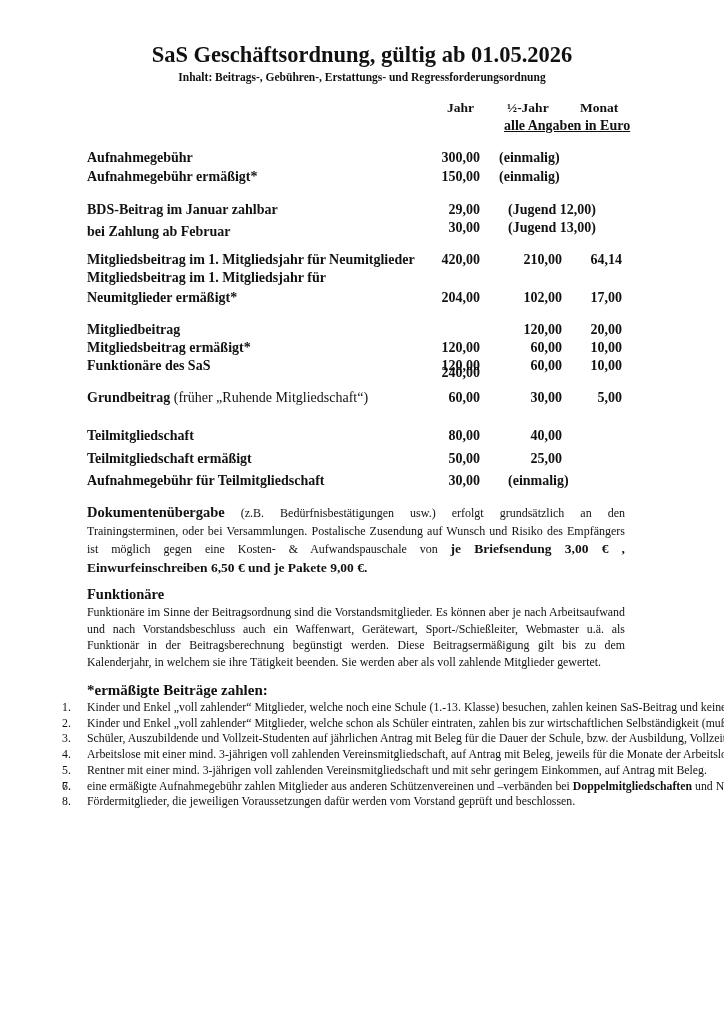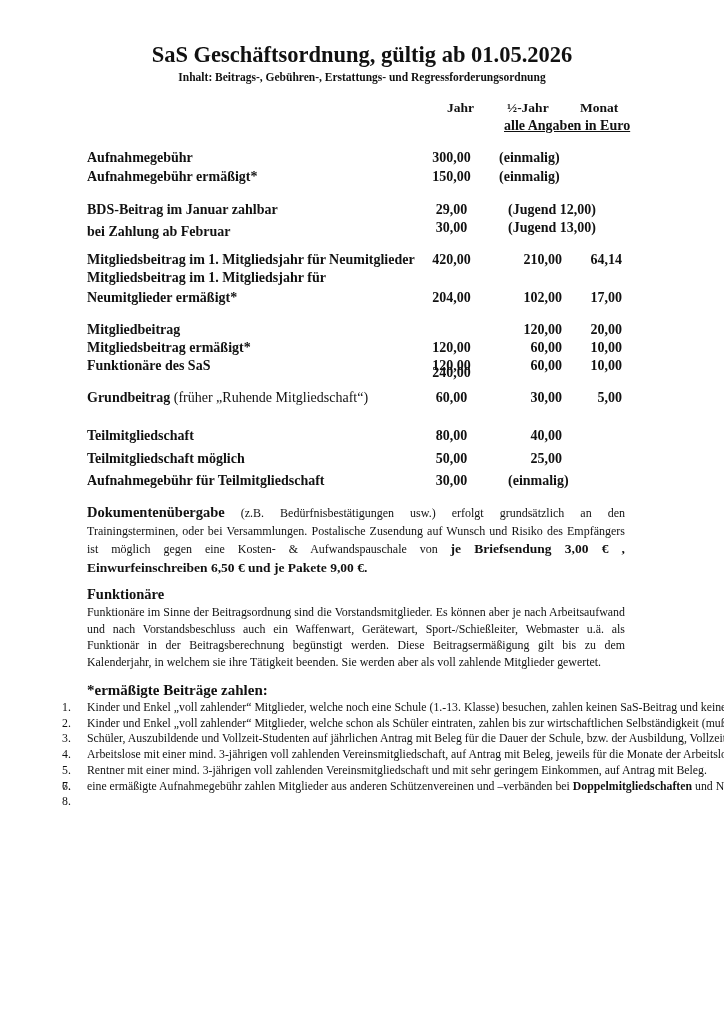--- a/index.html
+++ b/index.html
@@ -5,21 +5,21 @@
   html, body { margin:0; padding:0; background:#ffffff; }
   body { width:724px; height:1024px; position:relative; overflow:hidden;
          font-family:"Liberation Serif", serif; color:#111; }
   .abs { position:absolute; white-space:nowrap; }
   .title { left:0; width:724px; text-align:center; top:42px; font-size:22.5px; font-weight:bold; }
   .subtitle { left:0; width:724px; text-align:center; top:71px; font-size:11.5px; font-weight:bold; }
   .hdr { font-weight:bold; font-size:13.5px; top:100px; }
   .unit { font-weight:bold; font-size:14px; top:118px; left:504px; text-decoration:underline; }
   .row { font-weight:bold; font-size:14px; }
   .lbl { left:87px; }
-  .c1 { left:423px; width:57px; text-align:center; }
+  .c1 { left:423px; width:57px; text-align:right; }
   .c2 { left:500px; width:62px; text-align:right; }
   .c3 { left:572px; width:50px; text-align:right; }
   .normal { font-weight:normal; }
   .para { left:87px; width:538px; font-size:12px; line-height:17.5px; white-space:normal; text-align:justify; }
   .para b.lead { font-size:14.5px; }
   .para b { font-weight:bold; }
   .sech { left:87px; font-size:14.5px; font-weight:bold; }
   .list { left:62px; width:564px; font-size:11.8px; line-height:15.2px; margin:0; padding:0; list-style:none; }
   .list li { position:relative; padding-left:25px; text-align:justify; margin-bottom:0.5px; }
   .list .num { position:absolute; left:0; top:0; }
@@ -81,21 +81,21 @@
   <span>Grundbeitrag</span><span class="normal"> (früher „Ruhende Mitgliedschaft“)</span>
 </div>
 <div class="abs row c1" style="top:390px;">60,00</div>
 <div class="abs row c2" style="top:390px;">30,00</div>
 <div class="abs row c3" style="top:390px;">5,00</div>
 
 <div class="abs row lbl" style="top:428px;">Teilmitgliedschaft</div>
 <div class="abs row c1" style="top:428px;">80,00</div>
 <div class="abs row c2" style="top:428px;">40,00</div>
 
-<div class="abs row lbl" style="top:451px;">Teilmitgliedschaft möglich</div>
+<div class="abs row lbl" style="top:451px;">Teilmitgliedschaft ermäßigt</div>
 <div class="abs row c1" style="top:451px;">50,00</div>
 <div class="abs row c2" style="top:451px;">25,00</div>
 
 <div class="abs row lbl" style="top:473px;">Aufnahmegebühr für Teilmitgliedschaft</div>
 <div class="abs row c1" style="top:473px;">30,00</div>
 <div class="abs row" style="top:473px; left:508px;">(einmalig)</div>
 
 <div class="abs para" style="top:504px;">
   <b class="lead">Dokumentenübergabe</b><span> (z.B. Bedürfnisbestätigungen usw.) erfolgt grundsätzlich an den Trainingsterminen, oder bei Versammlungen.  Postalische Zusendung auf Wunsch und Risiko des Empfängers ist möglich gegen eine Kosten- &amp; Aufwandspauschale von </span><b style="font-size:13.5px;">je Briefsendung 3,00 € , Einwurfeinschreiben 6,50 € und  je Pakete  9,00 €.</b>
 </div>
@@ -105,14 +105,14 @@
 
 <div class="abs sech" style="top:682px; font-size:15px;">*ermäßigte Beiträge zahlen:</div>
 <ul class="abs list" style="top:700px;">
   <li><span class="num">1.</span><span>Kinder und Enkel „voll zahlender“ Mitglieder, welche noch eine Schule (1.-13. Klasse) besuchen, zahlen keinen SaS-Beitrag und keine Aufnahmegebühr, nur die BDS Beiträge und Gebühren.</span></li>
   <li><span class="num">2.</span><span>Kinder und Enkel „voll zahlender“ Mitglieder, welche schon als Schüler eintraten, zahlen bis zur wirtschaftlichen Selbständigkeit (muß auf Anforderung belegt werden) und bis max. dem Kalenderjahr ihres 25. Geburtstages weiter keinen SaS Beitrag.</span></li>
   <li><span class="num">3.</span><span>Schüler, Auszubildende und Vollzeit-Studenten auf jährlichen Antrag mit Beleg für die Dauer der Schule, bzw. der Ausbildung, Vollzeit-Studenten bis max. dem Kalenderjahr ihres 29. Geburtstages. Erfolgt kein Antrag mit Beleg ist ab Ablauf des letzten Belegs der Normalbeitrag fällig.</span></li>
   <li><span class="num">4.</span><span>Arbeitslose mit einer mind. 3-jährigen voll zahlenden Vereinsmitgliedschaft, auf Antrag mit Beleg, jeweils für die Monate der Arbeitslosigkeit.</span></li>
   <li><span class="num">5.</span><span>Rentner mit einer mind. 3-jährigen voll zahlenden Vereinsmitgliedschaft und mit sehr geringem Einkommen, auf Antrag mit Beleg.</span></li>
   <li><span class="num">6.</span></li>
   <li><span class="num">7.</span><span>eine ermäßigte Aufnahmegebühr zahlen Mitglieder aus anderen Schützenvereinen und –verbänden bei </span><b>Doppelmitgliedschaften</b><span> und Neumitglieder mit gültiger WBK, die zuvor genannten Neumitglieder können durch Vorstandsentscheidung auch vom Neumitgliederbeitrag befreit werden.</span></li>
-  <li><span class="num">8.</span></li>
+  <li><span class="num">8.</span><span>Fördermitglieder, die jeweiligen Voraussetzungen dafür werden vom Vorstand geprüft und beschlossen.</span></li>
 </ul>
 
 </body></html>

